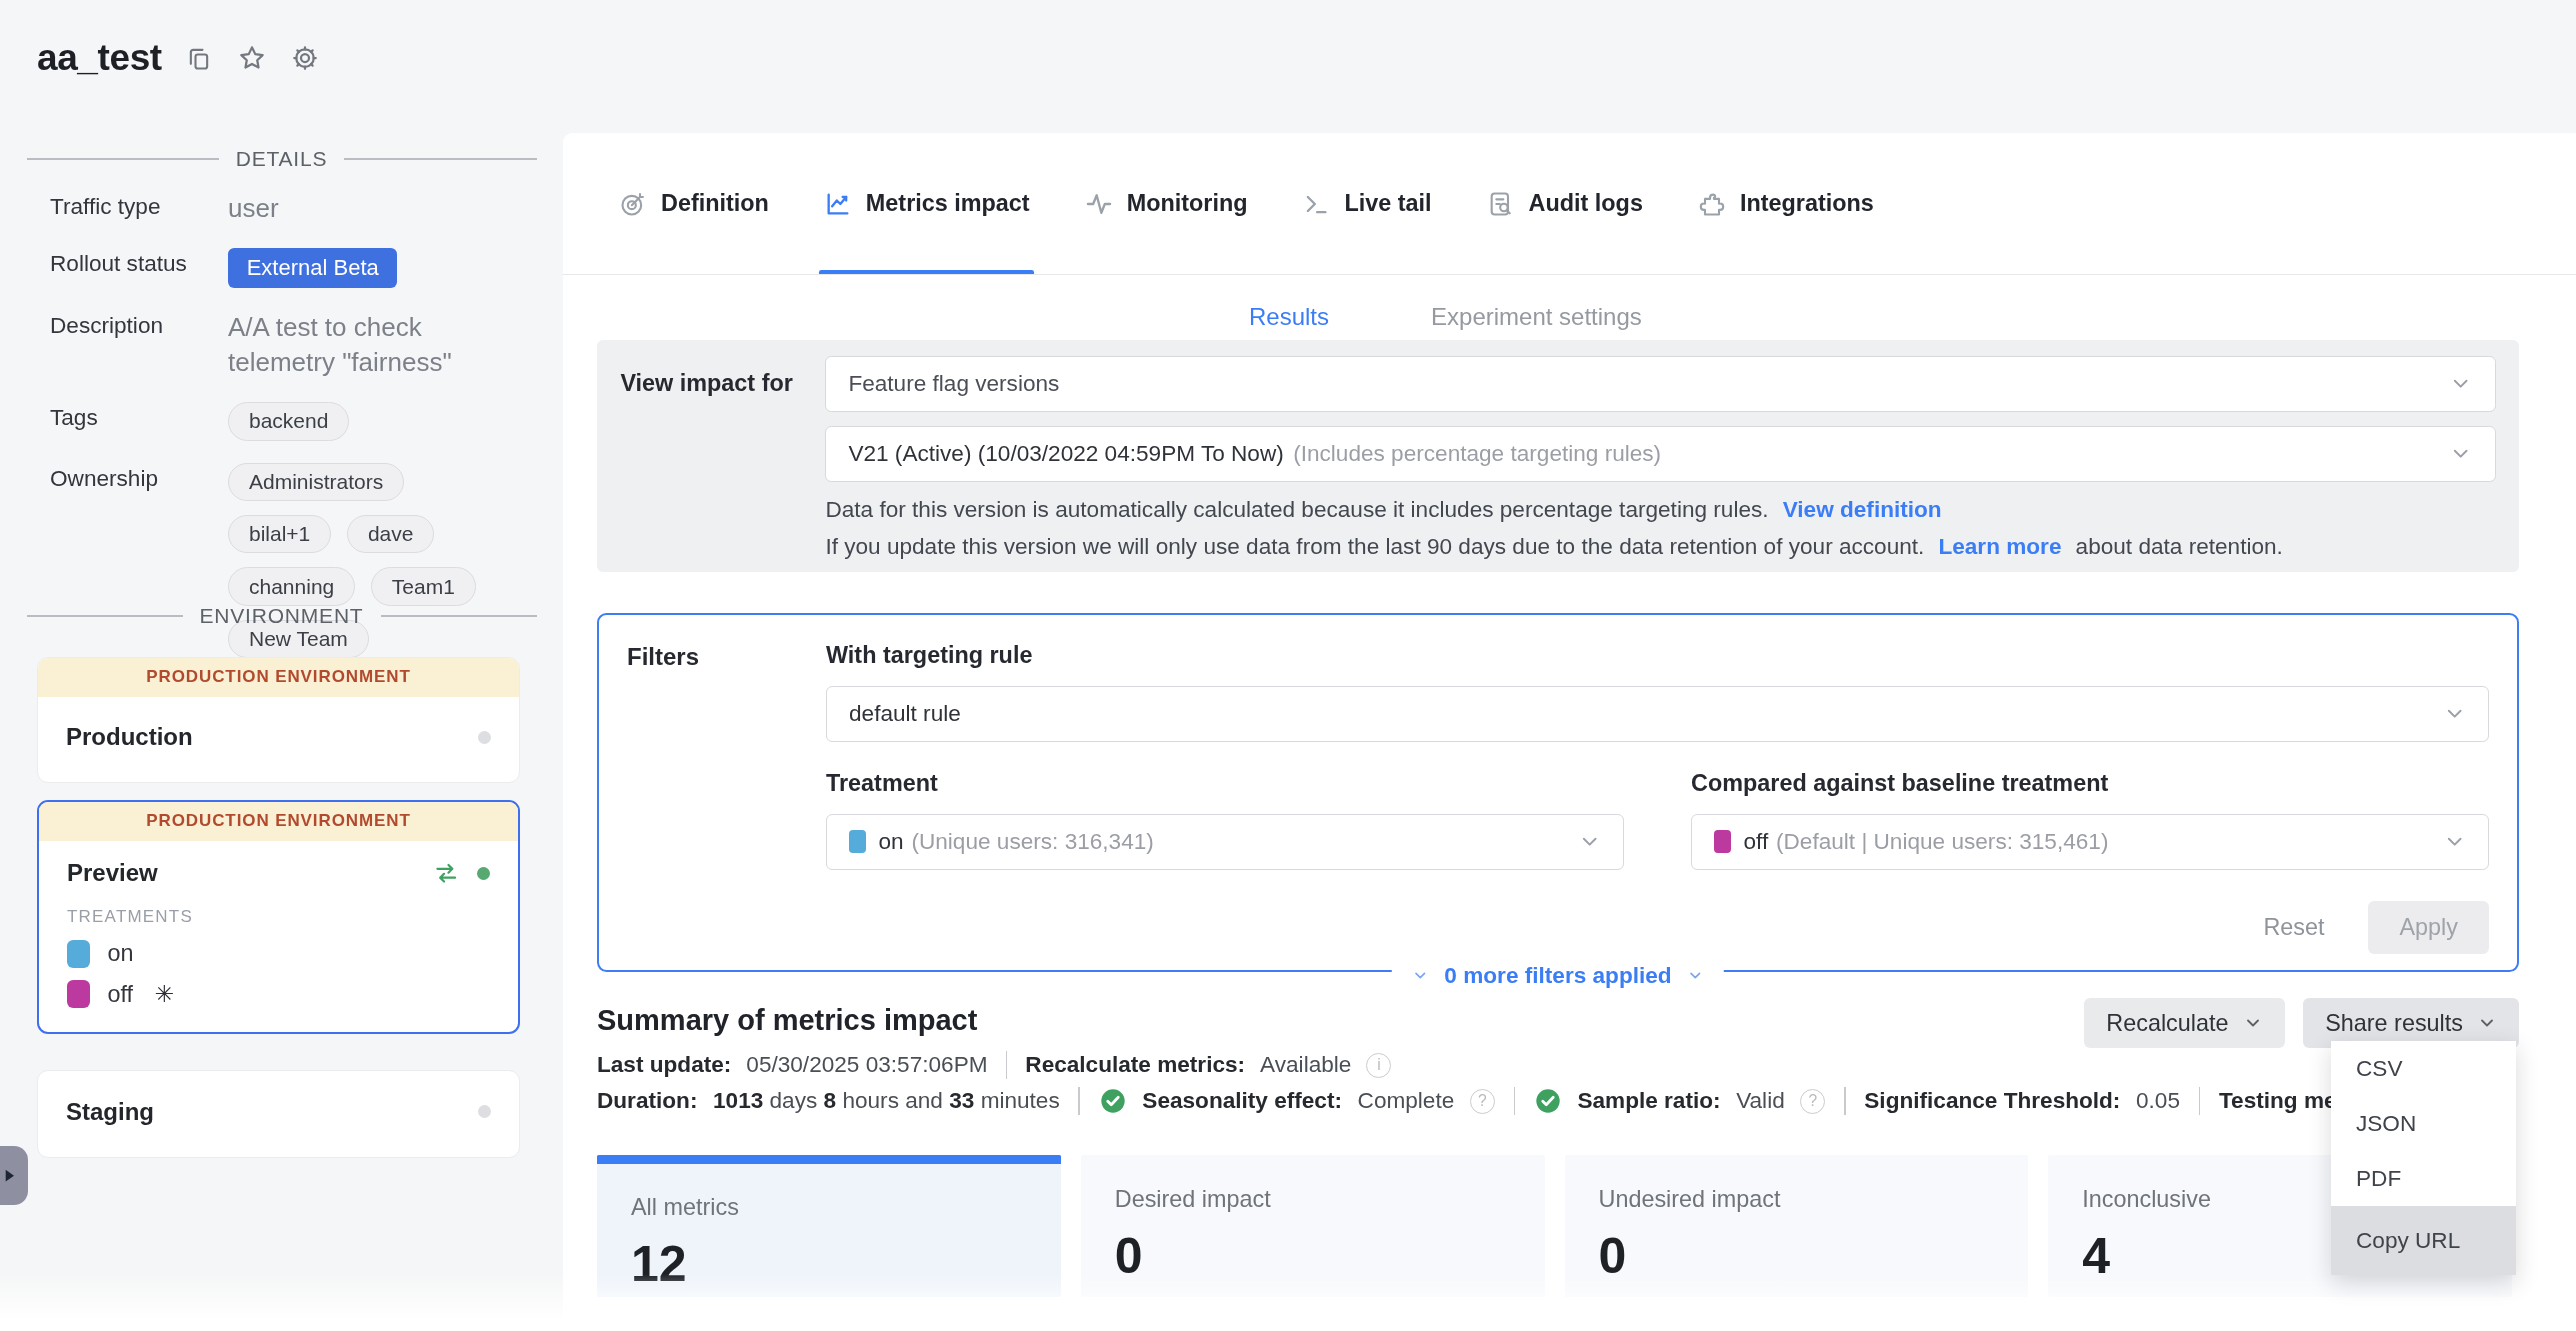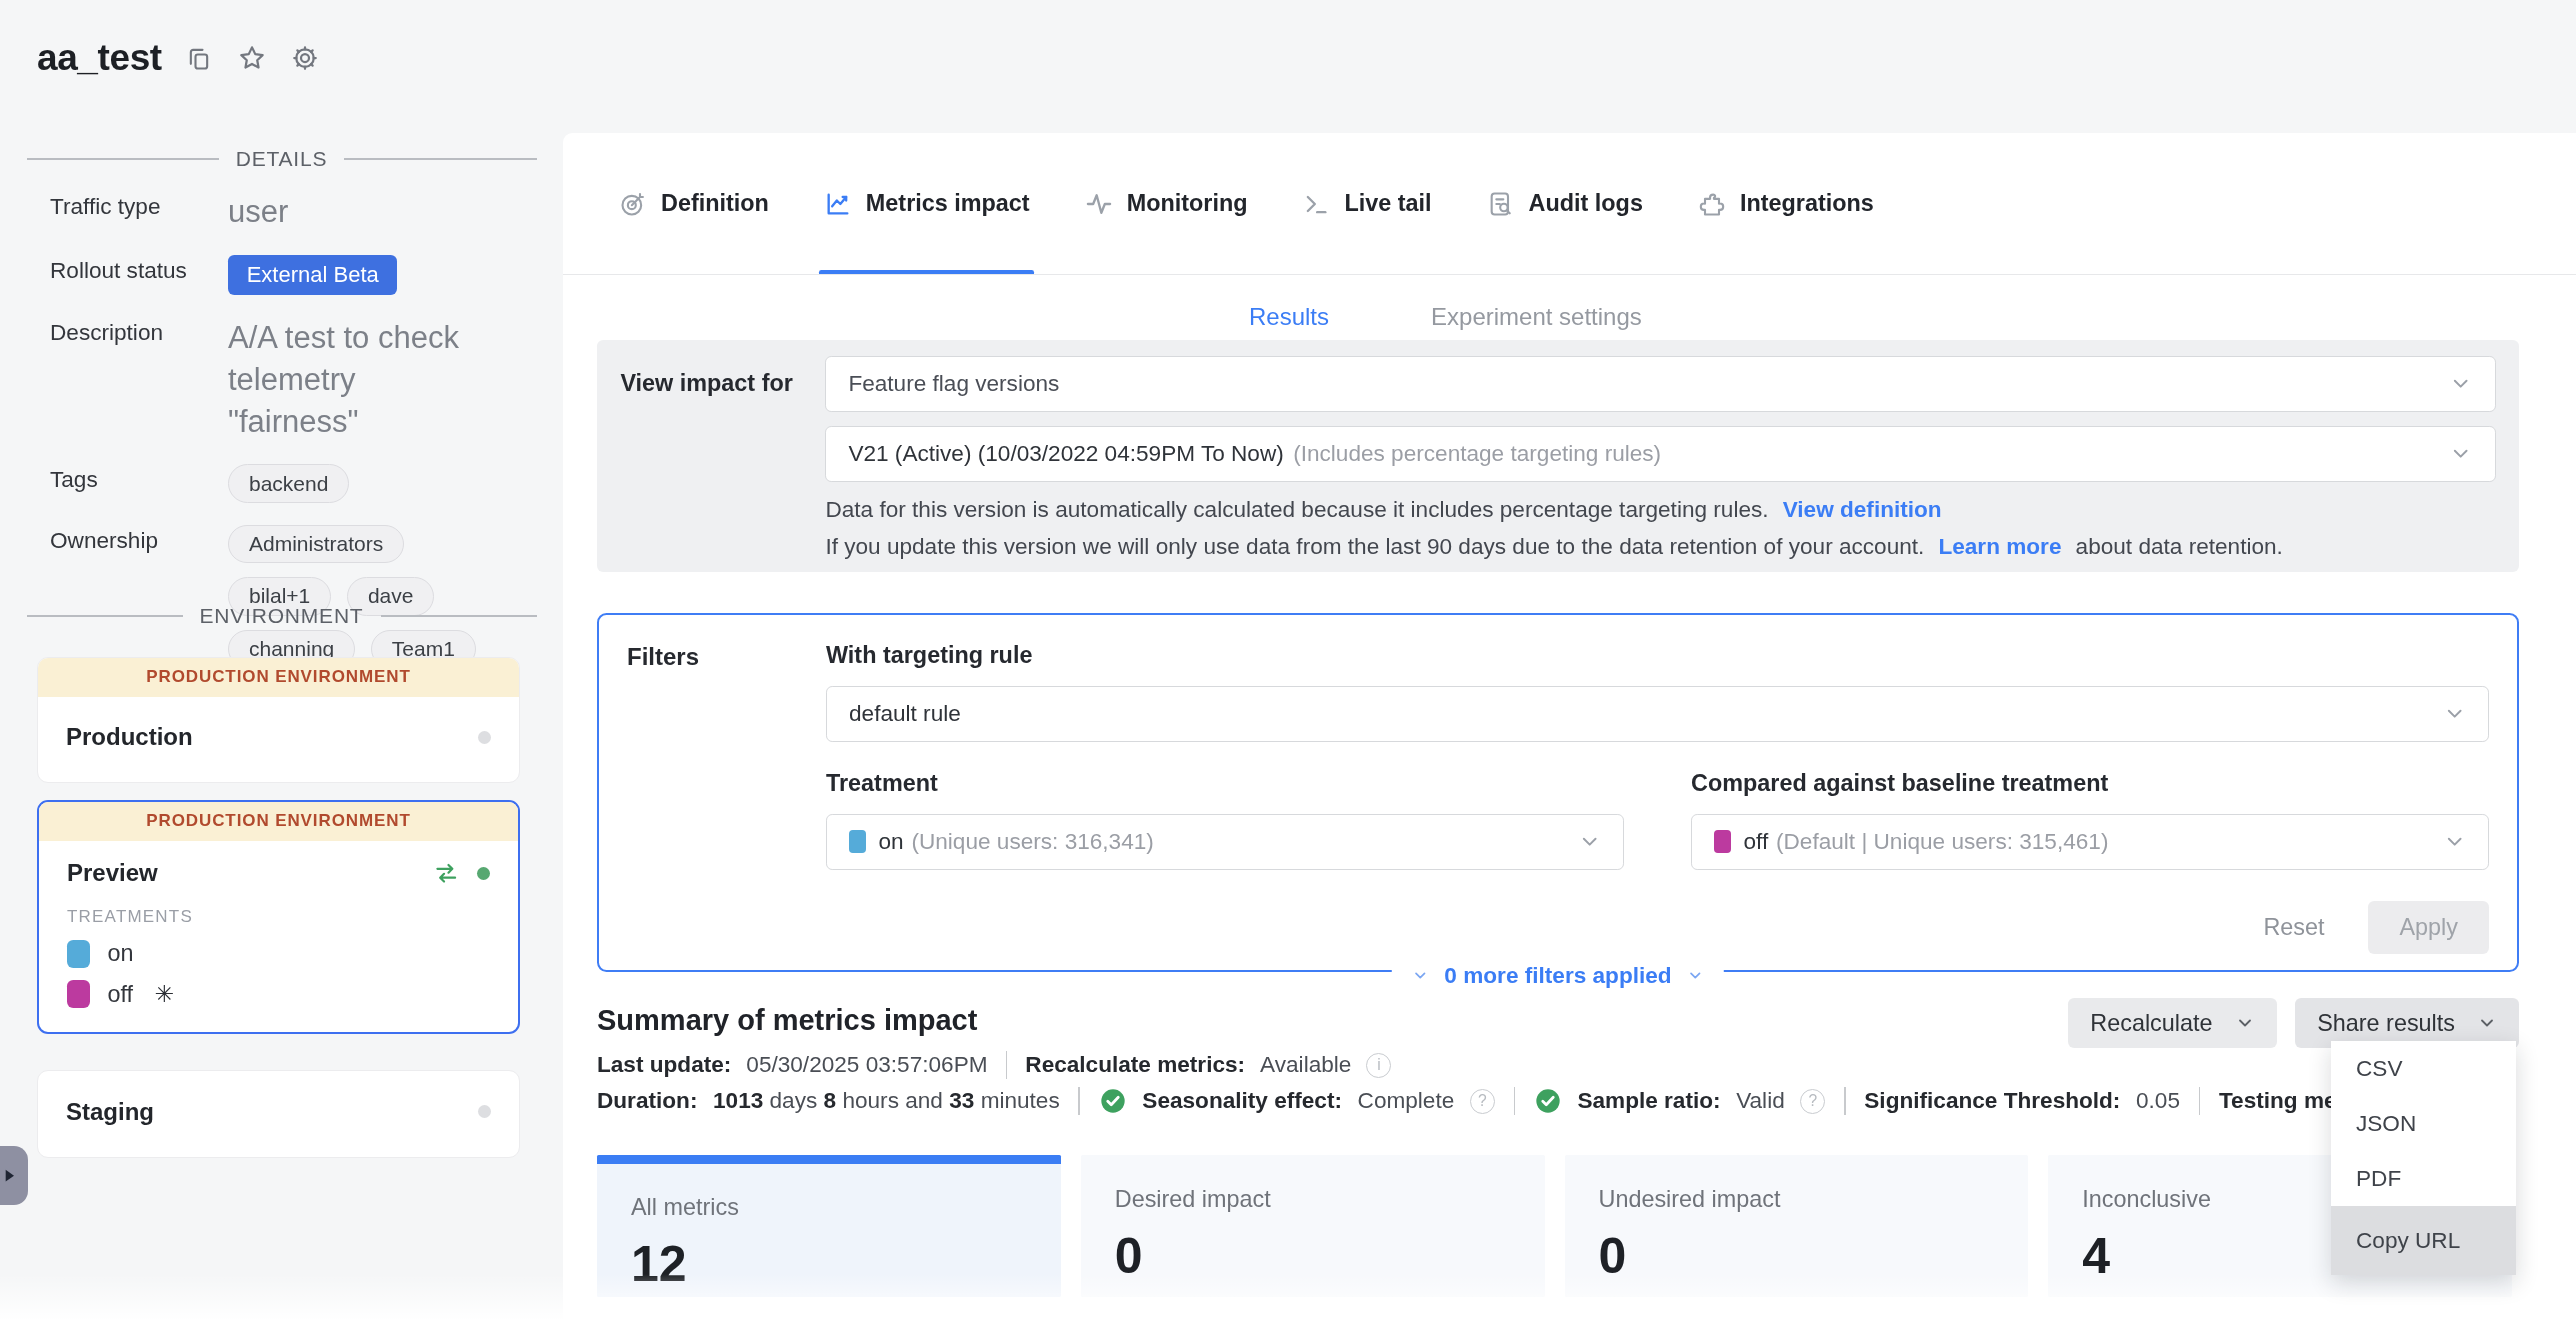--- a/index.html
+++ b/index.html
@@ -16,21 +16,21 @@
 
   .section-head { display:flex; align-items:center; gap:17px; margin:0 26.5px; }
   .section-head .line { flex:1; height:1.6px; background:#b9bcc1; }
   .section-head .txt { font-size:21px; color:#5d6168; letter-spacing:0.8px; }
   .head-details { position:absolute; left:0; right:0; top:147px; }
   .head-env { position:absolute; left:0; right:0; top:604px; }
 
   .detail-rows { position:absolute; left:50px; top:191px; width:476px; display:flex; flex-direction:column; gap:22px; }
   .d-row { display:flex; align-items:flex-start; }
   .d-label { width:178px; flex:none; font-size:22.6px; color:#33363c; padding-top:3.1px; }
-  .d-value { font-size:31px; color:#7c8088; line-height:1.35; }
+  .d-value { font-size:26px; color:#7c8088; line-height:1.35; }
   .badge { display:inline-block; background:#3e70e0; color:#fff; font-size:22px; padding:7px 18.7px; border-radius:6.2px; }
   .chips { display:flex; flex-wrap:wrap; gap:14px 15.6px; }
   .chip { background:#f0f0f2; border:1.6px solid #dcdce0; border-radius:779px; font-size:21px; color:#3c4046; padding:6.2px 20px; cursor:pointer; }
 
   .env-card { position:absolute; left:37px; width:483px; background:#fff; border-radius:11px; border:1.6px solid #ececee; overflow:hidden; cursor:pointer; }
   .env-banner { background:#faf0d4; color:#b14a2e; font-size:17px; font-weight:700; letter-spacing:0.9px; text-align:center; padding:9.4px 0; }
   .env-body { padding:18.7px 28px 23.4px 28px; }
   .env-name-row { display:flex; align-items:center; }
   .env-name { font-size:24px; font-weight:700; color:#23262b; }
   .env-right { margin-left:auto; display:flex; align-items:center; gap:17px; }
@@ -86,21 +86,21 @@
   .dd-detail { color:#9b9ea5; margin-left:7.8px; }
   .f-actions { display:flex; justify-content:flex-end; align-items:center; gap:44px; margin-top:31px; }
   .reset-btn { background:none; border:none; font-size:23.4px; color:#8f939a; cursor:pointer; }
   .apply-btn { background:#ececee; border:none; font-size:23.4px; color:#9fa3a9; padding:13.3px 31px; border-radius:6.2px; cursor:pointer; }
   .more-filters { position:absolute; left:50%; bottom:-18.7px; transform:translateX(-50%); background:#fff; display:flex; align-items:center; gap:15.6px; padding:0 20px; font-size:22.6px; font-weight:700; color:#3b7df5; cursor:pointer; }
   .more-filters .mini-chev { color:#7ba6f2; display:flex; }
 
   .summary-head { position:absolute; left:34px; top:865px; width:1922px; display:flex; align-items:flex-start; }
   .summary-title { font-size:29px; font-weight:700; color:#202329; padding-top:6.2px; }
   .sum-btns { margin-left:auto; display:flex; gap:18.7px; }
-  .gray-btn { display:flex; align-items:center; gap:22px; background:#e9eaec; border:none; border-radius:6.2px; font-size:23.4px; color:#2f3338; padding:11.7px 22px; cursor:pointer; }
+  .gray-btn { display:flex; align-items:center; gap:14px; background:#e9eaec; border:none; border-radius:6.2px; font-size:23.4px; color:#2f3338; padding:11.7px 22px; cursor:pointer; }
   .gray-btn .chev { color:#5c6066; display:flex; }
   .gray-btn.pressed { background:#e3e4e7; }
 
   .status-l1 { position:absolute; left:34px; top:918px; display:flex; align-items:center; gap:15px; font-size:22.6px; color:#4a4e55; }
   .status-l2 { position:absolute; left:34px; top:954px; display:flex; align-items:center; gap:15.6px; font-size:22.6px; color:#4a4e55; }
   .b { font-weight:700; color:#26292e; }
   .vdiv { width:1.6px; height:28px; background:#c8cacd; margin:0 3.1px; }
   .circle-i { width:25px; height:25px; border-radius:50%; border:1.6px solid #c9ccd0; color:#b7bbc0; font-size:15.6px; display:inline-flex; align-items:center; justify-content:center; cursor:pointer; }
   .gcheck { display:flex; }
 

